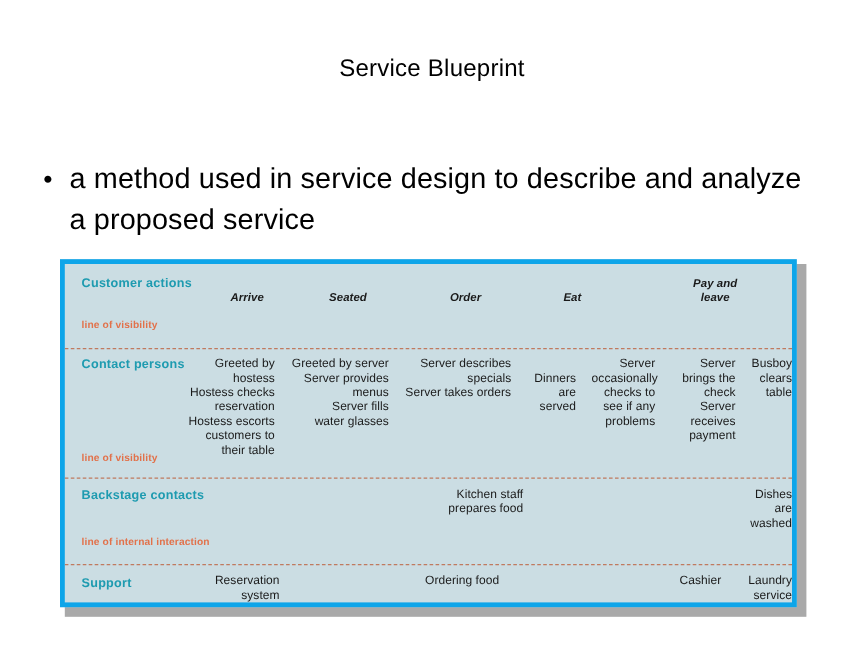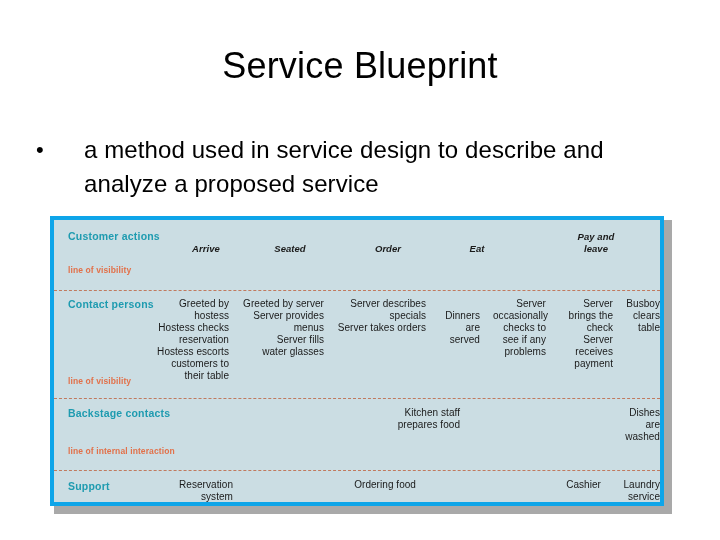--- a/index.html
+++ b/index.html
@@ -16,21 +16,21 @@
     color: #000000;
   }
 
   
   .slide-title {
     position: absolute;
     top: 46px;
     left: 0;
     width: 720px;
     text-align: center;
-    font-size: 36px;
+    font-size: 20px;
     font-weight: 400;
     line-height: 1.1;
     color: #000000;
     letter-spacing: 0.2px;
   }
 
   .bullet-block {
     position: absolute;
     top: 133px;
     left: 36px;
@@ -46,21 +46,20 @@
     width: 22px;
     flex: 0 0 22px;
     text-align: left;
     color: #000;
   }
   .bullet-text {
     font-size: 24px;
     line-height: 34px;
     color: #000;
     letter-spacing: 0.1px;
-    margin-left: 26px;
   }
 
   
   .figure-wrap {
     position: absolute;
     left: 50px;
     top: 216px;
     width: 622px;
     height: 298px;
   }
@@ -231,21 +230,21 @@
     <div class="row-label" style="top:187px;">
       <span class="ln">Backstage</span>
       <span class="ln">contacts</span>
     </div>
 
     <div class="line-label" style="top:226px;">
       <span class="ln">line of internal</span>
       <span class="ln">interaction</span>
     </div>
 
-    <div class="cell" style="left:272px; top:187px; width:110px;margin-left:24px;">
+    <div class="cell" style="left:272px; top:187px; width:110px;">
       <span class="ln">Kitchen staff</span>
       <span class="ln ind">prepares food</span>
     </div>
 
     <div class="cell" style="left:560px; top:187px; width:46px;">
       <span class="ln">Dishes</span>
       <span class="ln">are</span>
       <span class="ln">washed</span>
     </div>
 

